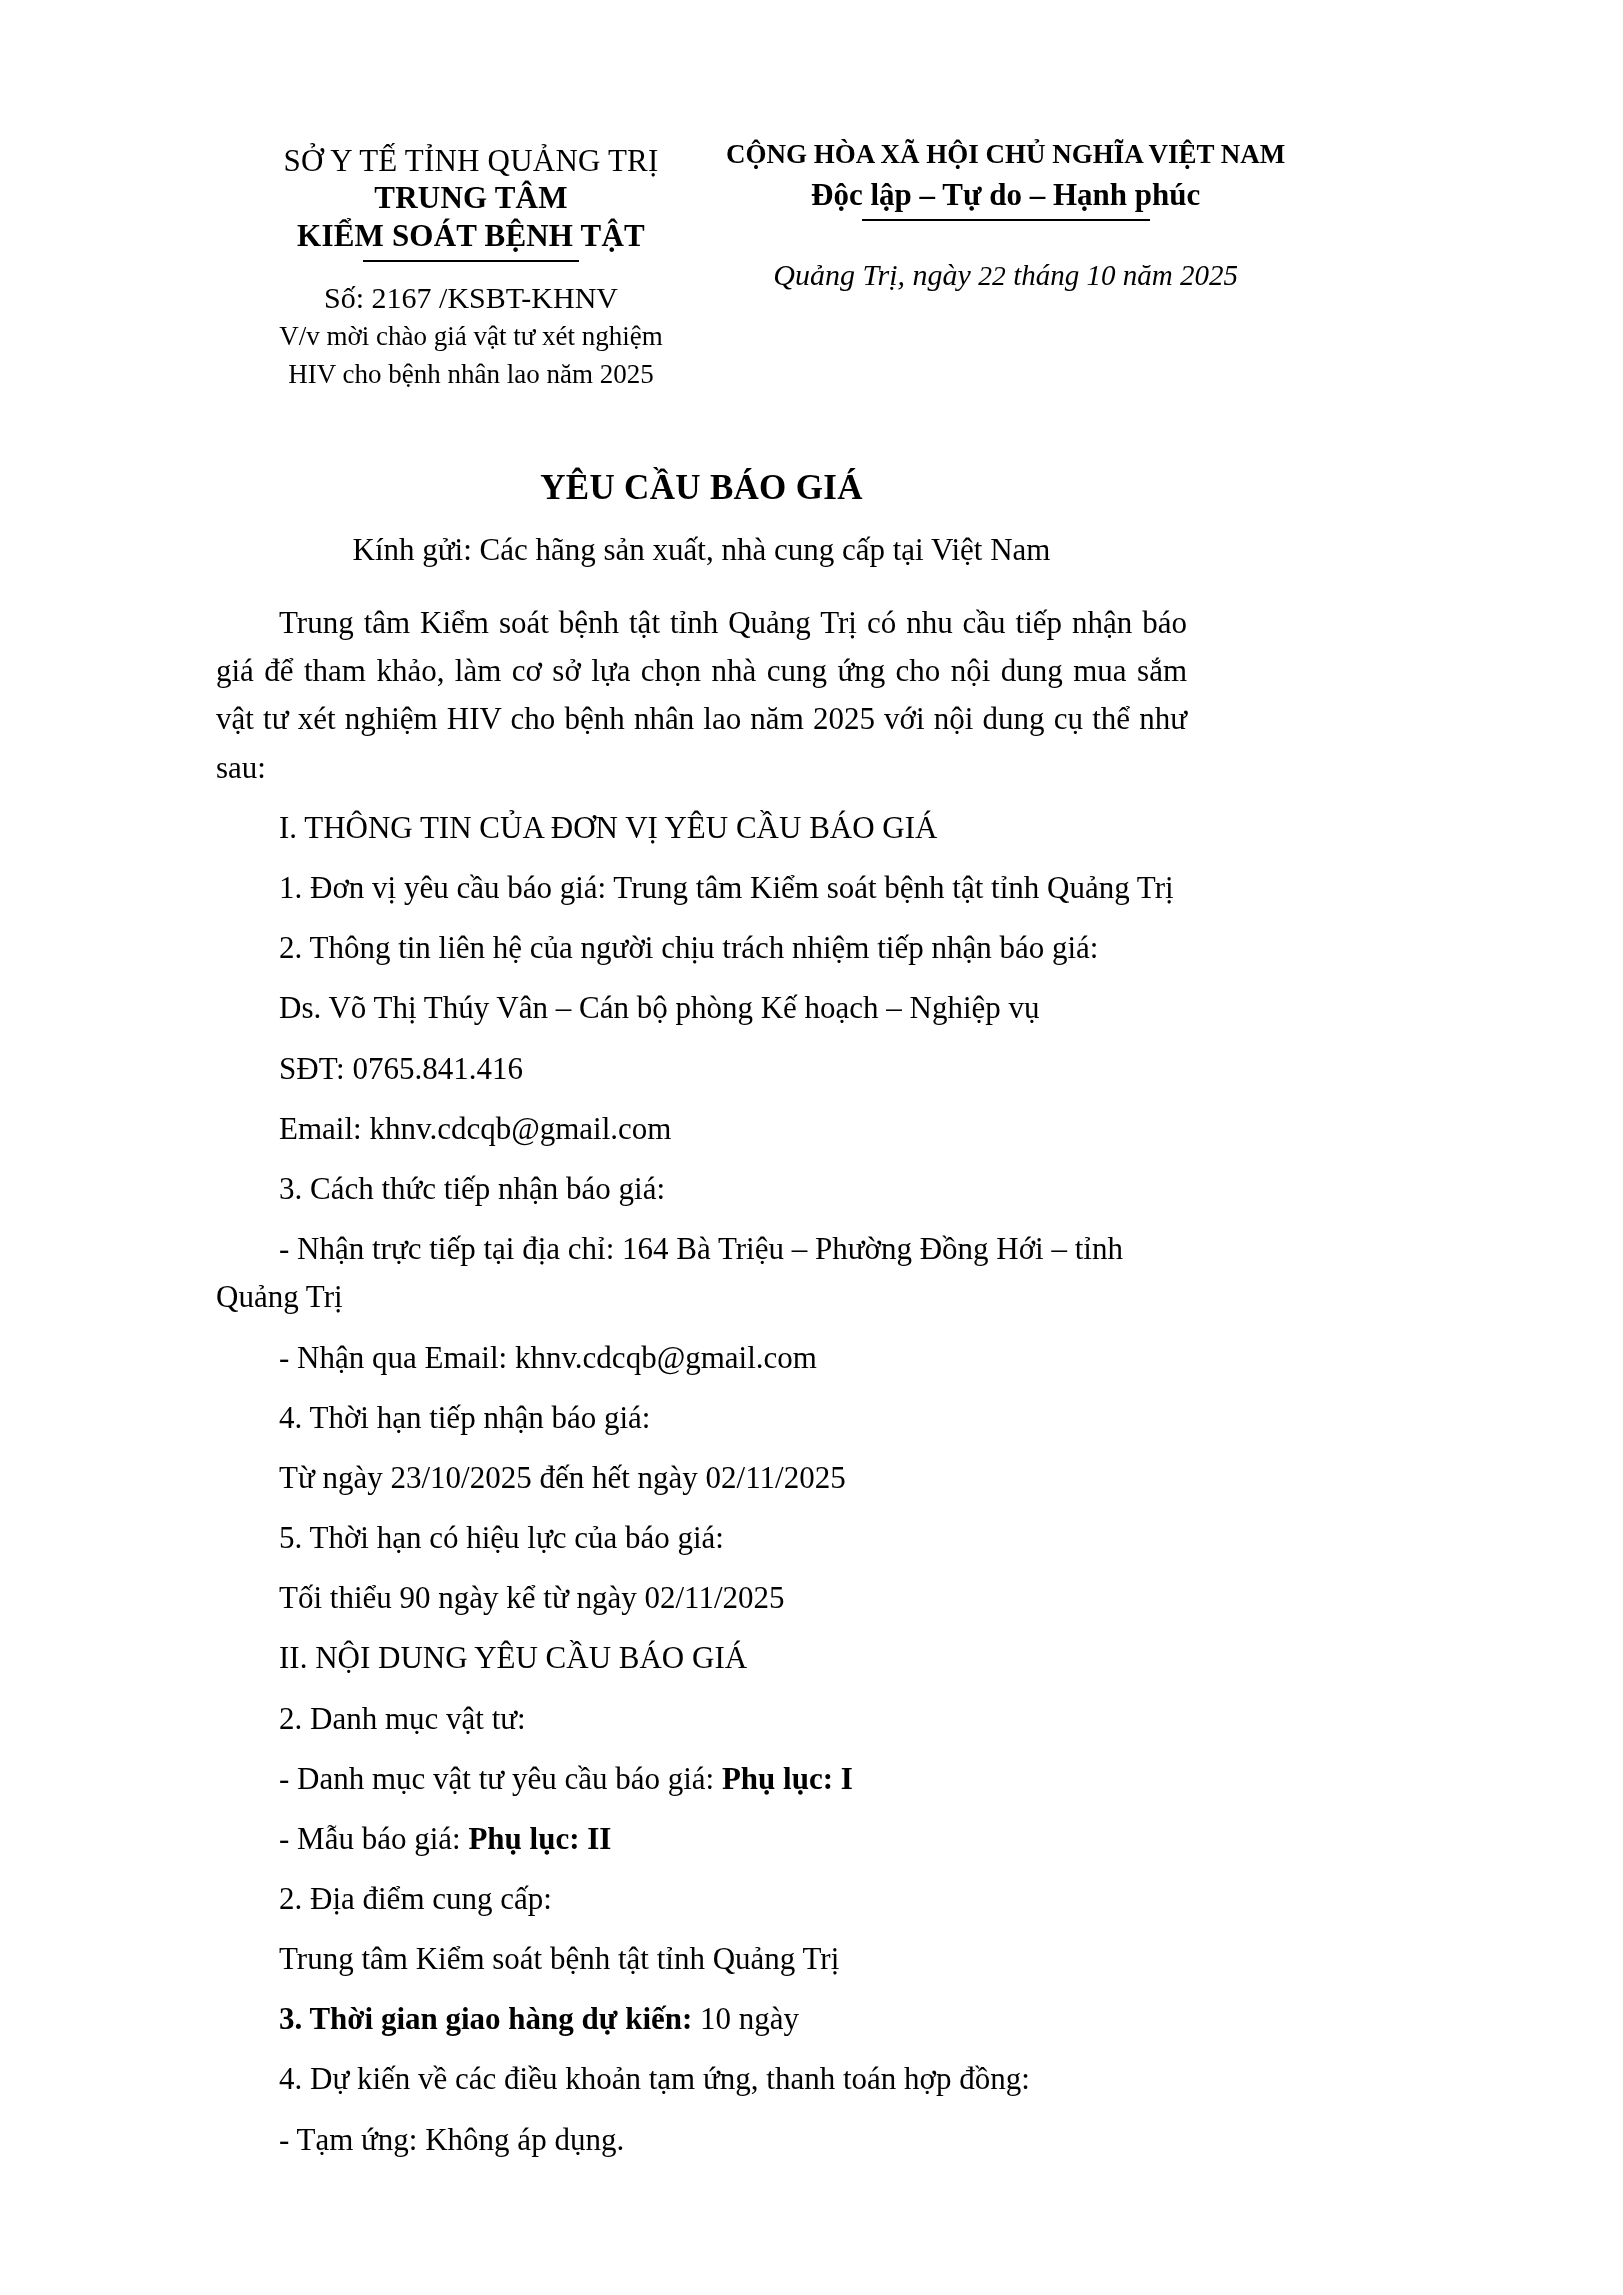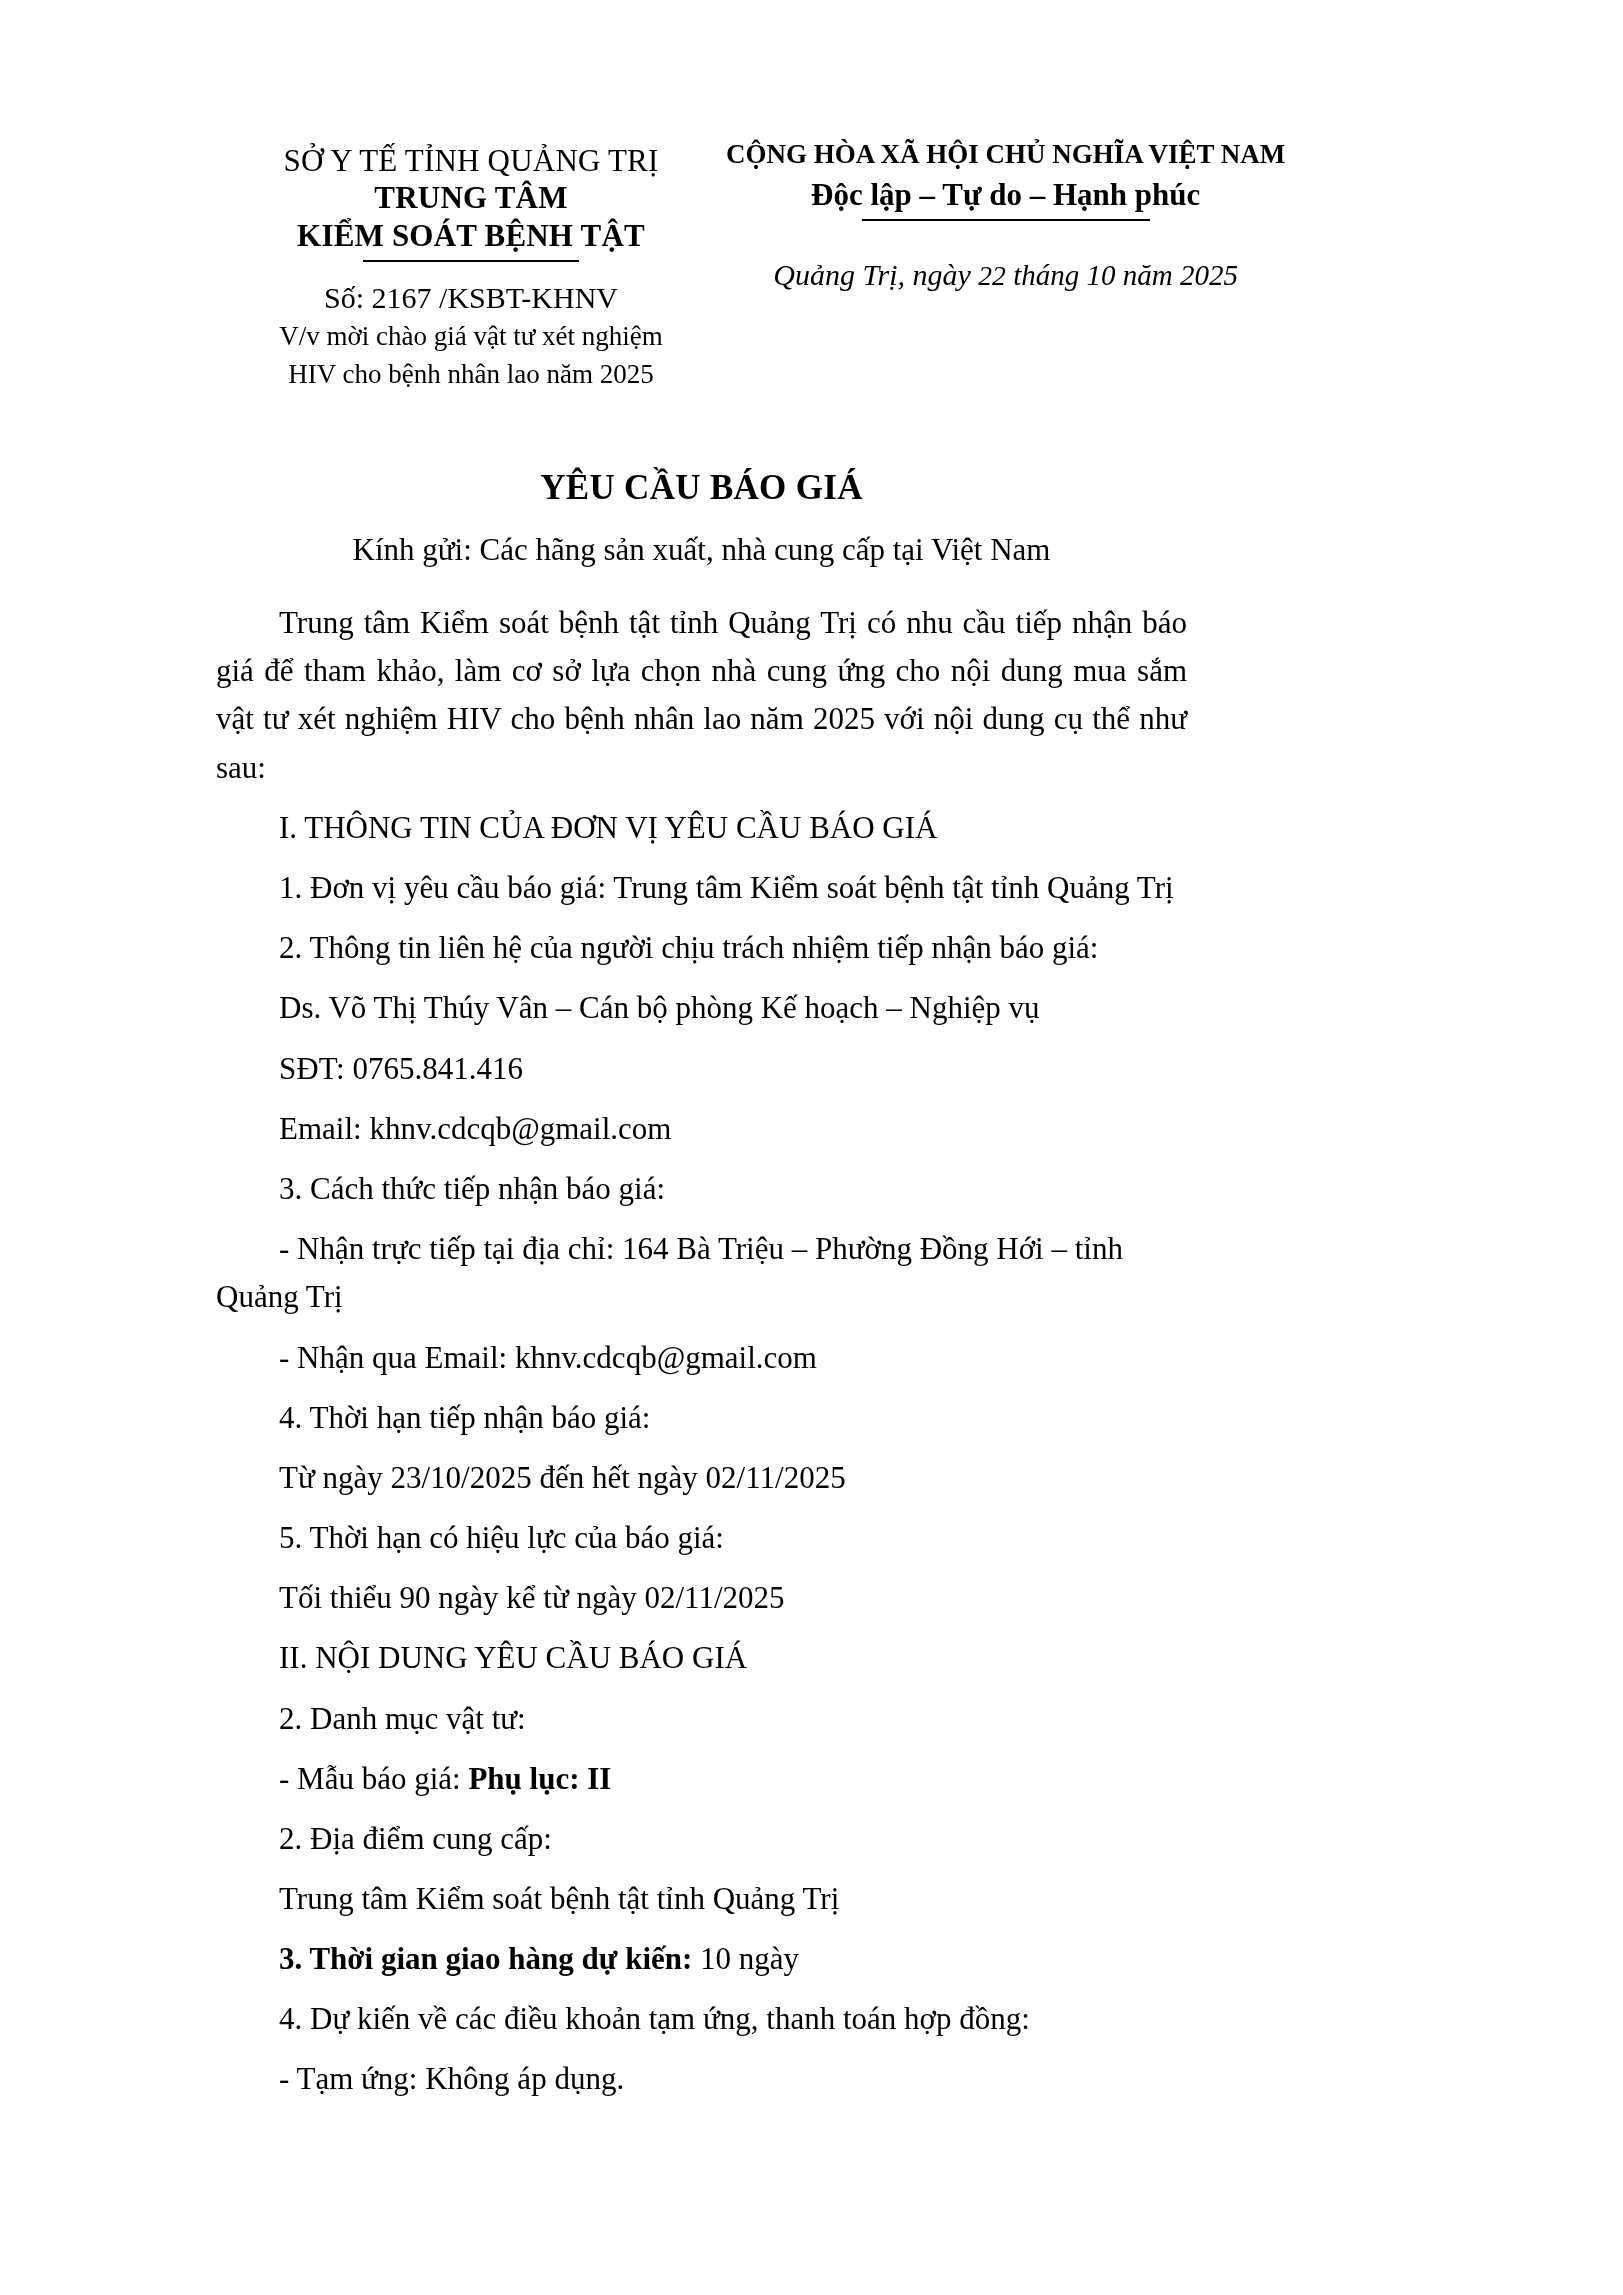--- a/index.html
+++ b/index.html
@@ -187,20 +187,23 @@
     <div class="line indent">- Nhận trực tiếp tại địa chỉ: 164 Bà Triệu – Phường Đồng Hới – tỉnh Quảng Trị</div>
     <div class="line indent">- Nhận qua Email: khnv.cdcqb@gmail.com</div>
     <div class="line heading indent">4. Thời hạn tiếp nhận báo giá:</div>
     <div class="line indent">Từ ngày 23/10/2025 đến hết ngày 02/11/2025</div>
     <div class="line heading indent">5. Thời hạn có hiệu lực của báo giá:</div>
     <div class="line indent">Tối thiểu 90 ngày kể từ ngày 02/11/2025</div>
 
     <div class="line heading indent">II. NỘI DUNG YÊU CẦU BÁO GIÁ</div>
     <div class="line heading indent">2. Danh mục vật tư:</div>
     <div class="line indent">
+      <span>- Danh mục vật tư yêu cầu báo giá: </span><b>Phụ lục: I</b>
+    </div>
+    <div class="line indent">
       <span>- Mẫu báo giá: </span><b>Phụ lục: II</b>
     </div>
     <div class="line heading indent">2. Địa điểm cung cấp:</div>
     <div class="line indent">Trung tâm Kiểm soát bệnh tật tỉnh Quảng Trị</div>
     <div class="line indent">
       <b>3. Thời gian giao hàng dự kiến:</b><span> 10 ngày</span>
     </div>
     <div class="line heading indent">4. Dự kiến về các điều khoản tạm ứng, thanh toán hợp đồng:</div>
     <div class="line indent">- Tạm ứng: Không áp dụng.</div>
 

